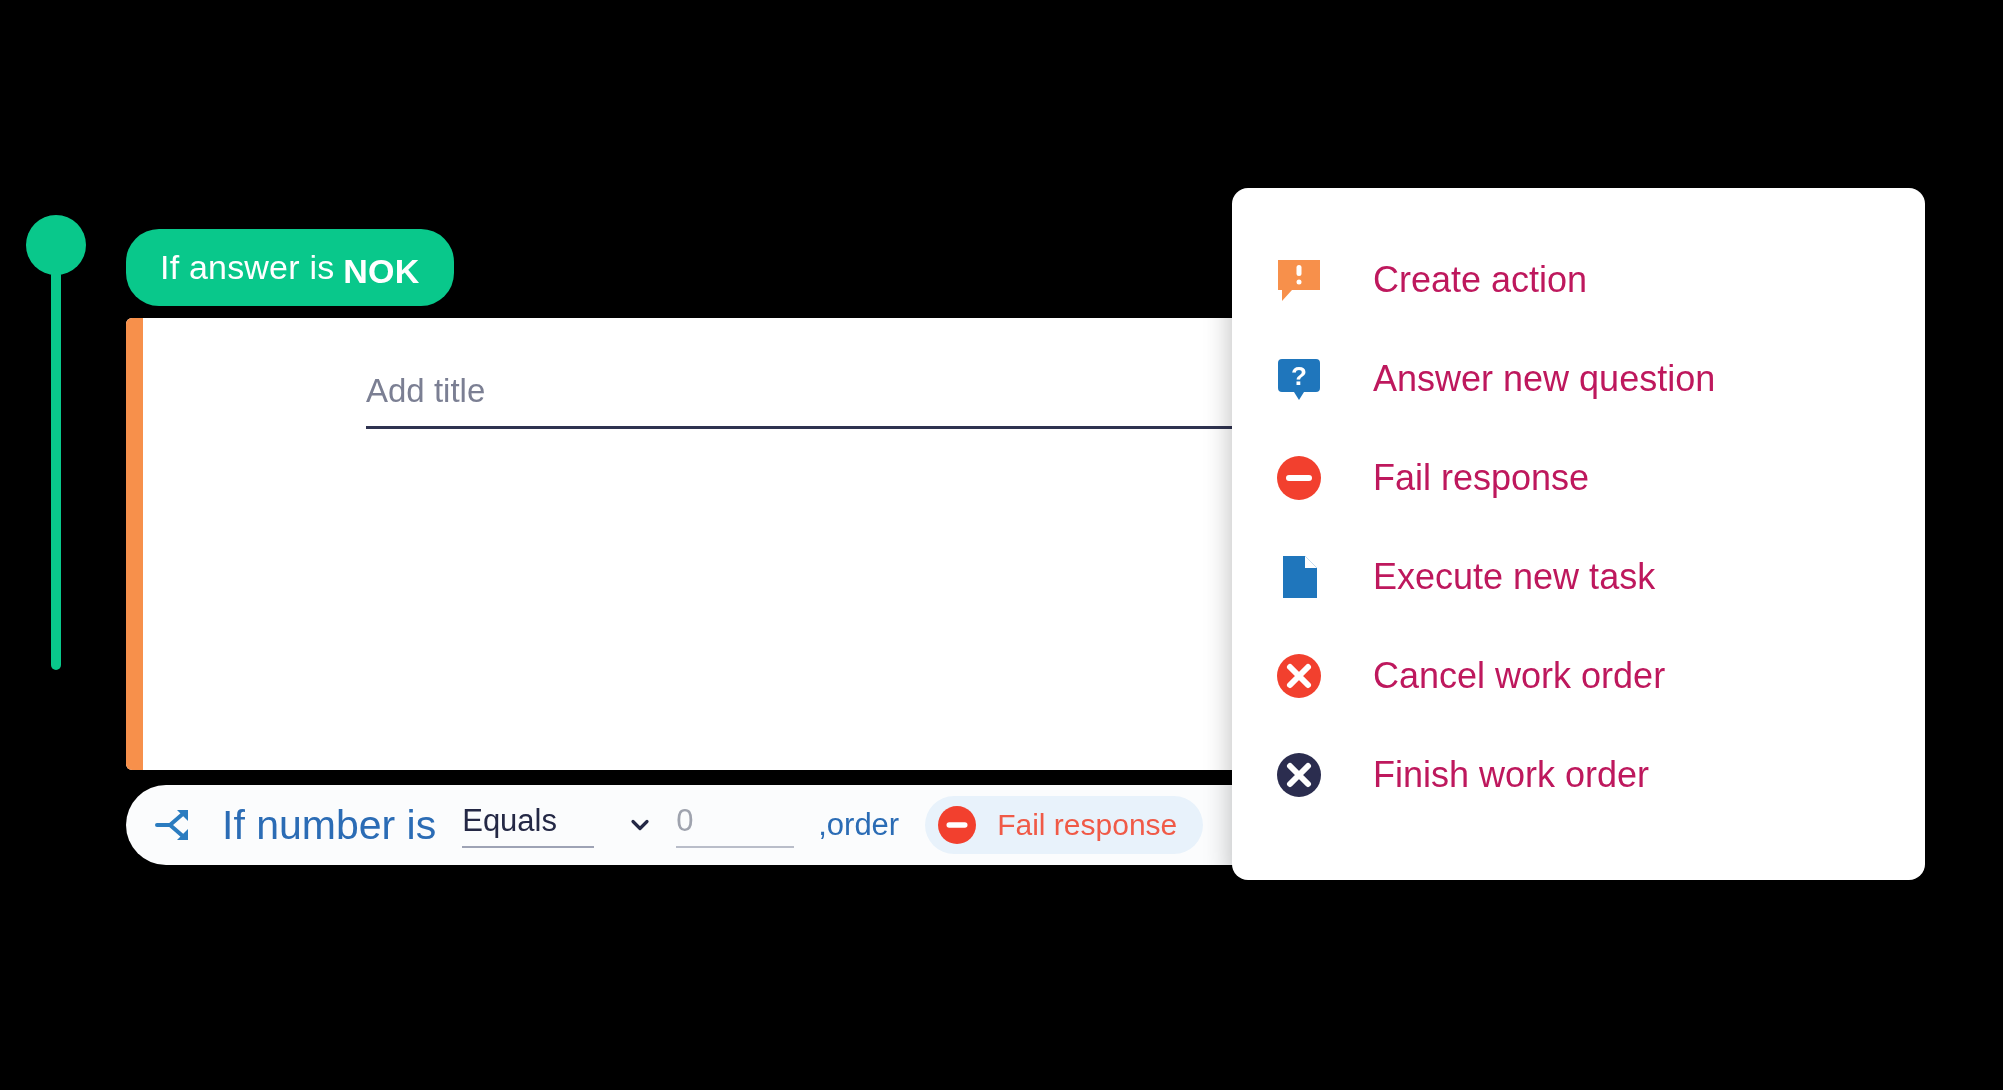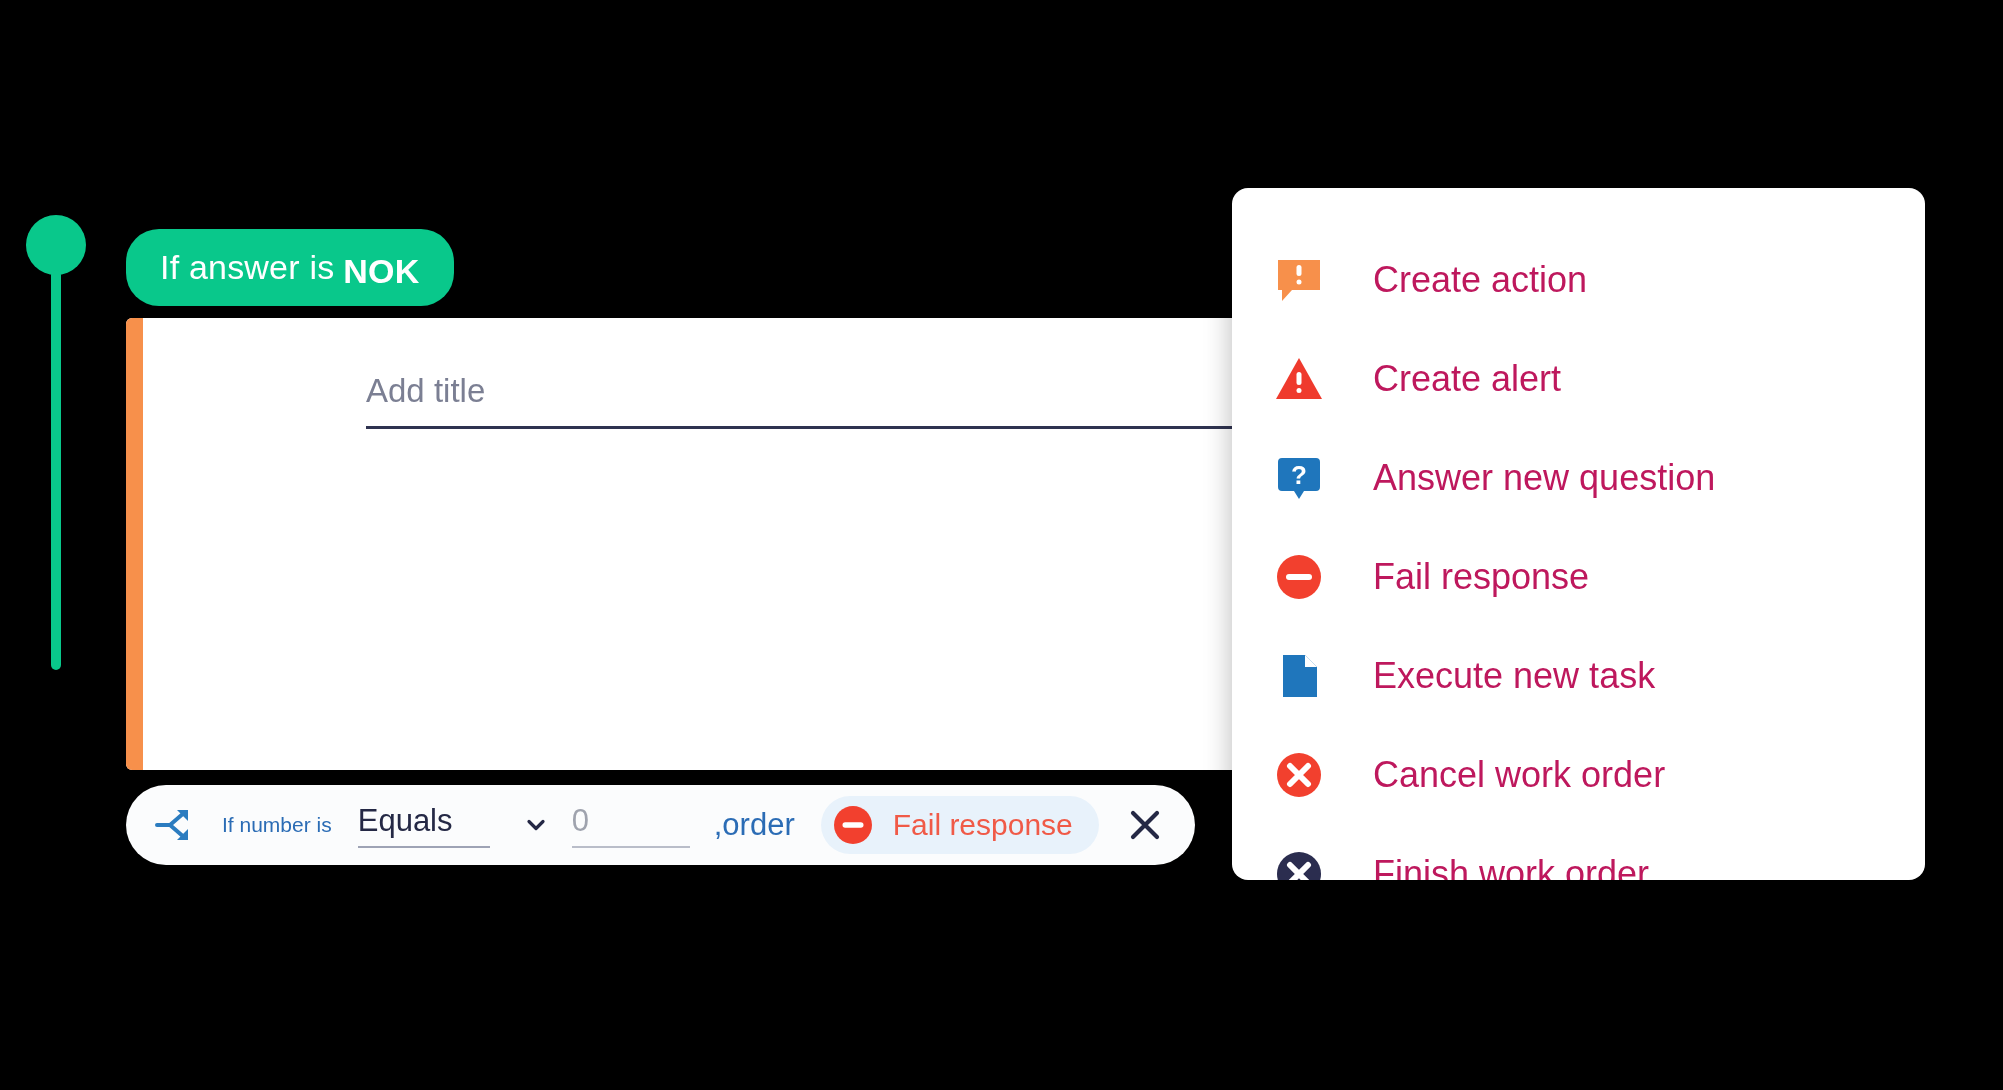--- a/index.html
+++ b/index.html
@@ -57,21 +57,21 @@
 
   
   #logic-bar{
     position:absolute;left:126px;top:785px;height:80px;
     background:#fbfcfd;border-radius:40px;
     display:flex;align-items:center;padding:0 30px 0 28px;
     box-shadow:0 3px 14px rgba(0,0,0,.22);
     white-space:nowrap;
   }
   #logic-branch-icon{width:46px;height:40px;margin-right:22px;flex:none;}
-  #logic-bar .lead{font-size:21px;color:#2b6cb5;margin-right:26px;}
+  #logic-bar .lead{font-size:41px;color:#2b6cb5;margin-right:26px;}
   #operator-select{
     position:relative;display:flex;align-items:center;margin-right:24px;cursor:pointer;gap:8px;
   }
   #operator-select .val{
     font-size:31px;color:#242845;padding-bottom:7px;
     border-bottom:2px solid #9ea3b5;min-width:132px;
   }
   #operator-select .chev{width:24px;height:24px;margin-left:26px;}
   #threshold-input{
     width:118px;padding-bottom:7px;border-bottom:2px solid #b9bdc9;
@@ -169,30 +169,20 @@
       <span class="ico">
         <svg viewBox="0 0 48 48">
           <path d="M3 4 H45 V34 H17 L7 45 V34 H3 Z" fill="#F7904B"></path>
           <rect x="21.5" y="9" width="5" height="11" rx="2.5" fill="#ffffff"></rect>
           <rect x="21.5" y="23.5" width="5" height="5" rx="2.5" fill="#ffffff"></rect>
         </svg>
       </span>
       <span class="label">Create action</span>
     </div>
 
-    <div class="menu-item">
-      <span class="ico">
-        <svg viewBox="0 0 48 48">
-          <path d="M24 3 L47 44 H1 Z" fill="#EF3A2D"></path>
-          <rect x="21.5" y="17" width="5" height="13" rx="2.5" fill="#ffffff"></rect>
-          <rect x="21.5" y="33" width="5" height="5" rx="2.5" fill="#ffffff"></rect>
-        </svg>
-      </span>
-      <span class="label">Create alert</span>
-    </div>
 
     <div class="menu-item">
       <span class="ico">
         <svg viewBox="0 0 48 48">
           <path d="M7 4 H41 A4 4 0 0 1 45 8 V33 A4 4 0 0 1 41 37 H29 L24 45 L19 37 H7 A4 4 0 0 1 3 33 V8 A4 4 0 0 1 7 4 Z" fill="#1F76BC"></path>
           <text x="24" y="30" text-anchor="middle" font-family="Liberation Sans, sans-serif" font-size="26" font-weight="700" fill="#ffffff">?</text>
         </svg>
       </span>
       <span class="label">Answer new question</span>
     </div>

